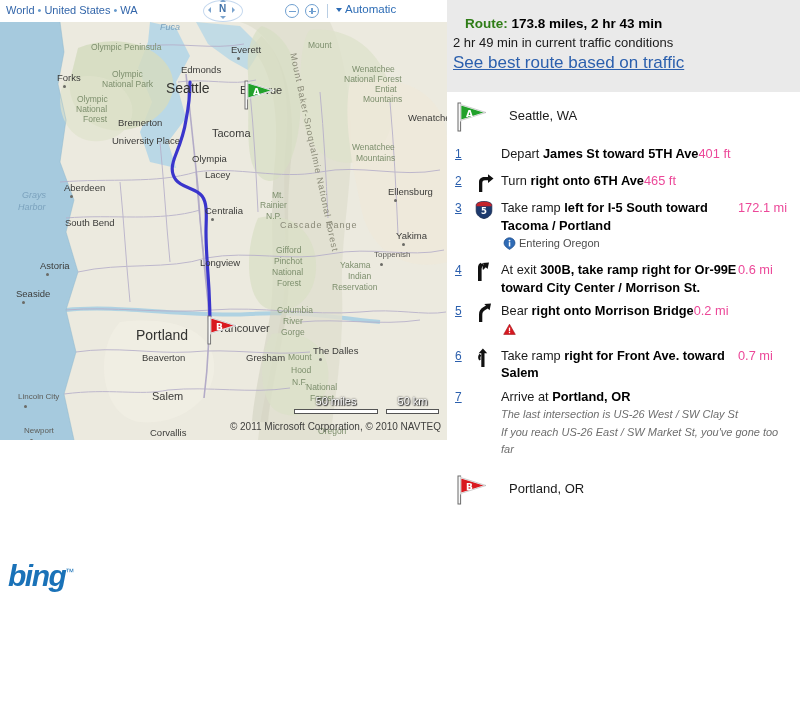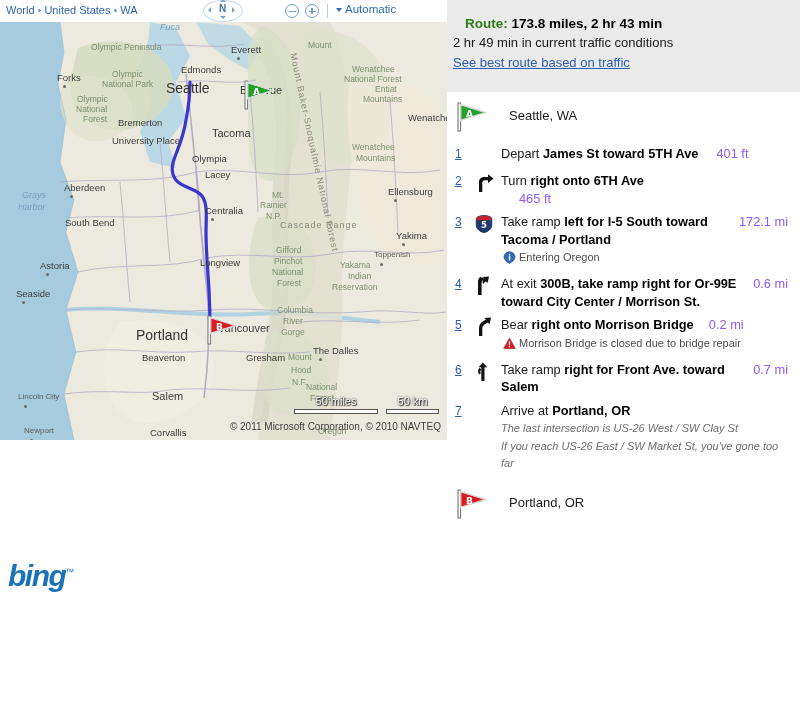--- a/index.html
+++ b/index.html
@@ -232,21 +232,21 @@
   #route-line1 .val {
     color: #000;
     font-weight: bold;
   }
   #route-line2 {
     font-size: 13px;
     line-height: 20px;
     color: #1a1a1a;
   }
   #route-traffic-link {
-    font-size: 13px;
+    font-size: 17px;
     line-height: 20px;
     color: #2b5fad;
     text-decoration: underline;
     cursor: pointer;
   }
 
   #steps-area {
     position: absolute;
     left: 0; top: 92px;
     width: 353px;
@@ -298,24 +298,23 @@
   }
   .step-text {
     font-size: 12.8px;
     line-height: 17.5px;
     color: #1a1a1a;
   }
   .step-text b { font-weight: bold; color: #000; }
   .step-dist {
     flex: 0 0 auto;
     min-width: 50px;
-    text-align: right;
     font-size: 12.8px;
     line-height: 17.5px;
-    color: #8b5cf6;
+    color: #ec4899;
     padding-top: 0px;
   }
   .step-note {
     font-size: 11px;
     line-height: 17px;
     color: #4d4d4d;
     margin-top: 1px;
     padding-left: 2px;
   }
   .step-note.italic {
@@ -585,21 +584,21 @@
               <div class="step-dist">401 ft</div>
             </div>
           </div>
         </div>
         <div class="step-row">
           <div class="step-num">2</div>
           <div class="step-icon"><svg width="22" height="20" viewBox="0 0 22 20">
               <path d="M6,19 L6,9 C6,5.6 8.6,4 11.6,4 L15,4 L15,1.2 L20.5,5.6 L15,10 L15,7.2 L12,7.2 C10,7.2 9.3,8.2 9.3,10.2 L9.3,19 Z" fill="#111"></path>
             </svg></div>
           <div class="step-body">
-            <div style="display: flex; align-items: flex-start; flex-direction: column;">
+            <div style="display: flex; align-items: flex-start;">
               <div class="step-text"><span>Turn </span><b>right onto 6TH Ave</b><span></span></div>
               <div class="step-dist">465 ft</div>
             </div>
           </div>
         </div>
         <div class="step-row">
           <div class="step-num">3</div>
           <div class="step-icon"><svg width="22" height="20" viewBox="0 0 22 20">
               <path d="M3.2,5.2 C3.2,3 6.5,1.6 11,1.6 C15.5,1.6 18.8,3 18.8,5.2 L18.8,11 C18.8,15 15,17.8 11,18.6 C7,17.8 3.2,15 3.2,11 Z" fill="#1d3a6e" stroke="#16294d" stroke-width="0.8"></path>
               <path d="M3.4,5.1 C3.4,3.1 6.6,1.8 11,1.8 C15.4,1.8 18.6,3.1 18.6,5.1 L18.6,6.3 L3.4,6.3 Z" fill="#c4232b"></path>
@@ -637,21 +636,21 @@
             </svg></div>
           <div class="step-body">
             <div style="display: flex; align-items: flex-start;">
               <div class="step-text"><span>Bear </span><b>right onto Morrison Bridge</b><span></span></div>
               <div class="step-dist">0.2 mi</div>
             </div>
             <div class="step-note"><span class="note-ico"><svg width="13" height="13" viewBox="0 0 13 13">
                   <path d="M6.5,1.2 L12.3,11.4 L0.7,11.4 Z" fill="#d71920" stroke="#9e0f14" stroke-width="0.6"></path>
                   <rect x="5.85" y="4.6" width="1.3" height="3.6" fill="#ffffff"></rect>
                   <rect x="5.85" y="8.9" width="1.3" height="1.3" fill="#ffffff"></rect>
-                </svg></span><span>Morrison Bridge is closed due to bridge repair</span></div>
+                </svg></span></div>
           </div>
         </div>
         <div class="step-row">
           <div class="step-num">6</div>
           <div class="step-icon"><svg width="22" height="20" viewBox="0 0 22 20">
               <path d="M8.3,19 L8.3,5.2 L5.6,5.2 L9.9,0.6 L14.2,5.2 L11.5,5.2 L11.5,19 Z" fill="#111"></path>
               <path d="M6.2,12.5 C4.6,10.5 4.8,7.6 6.6,5.8 L8.3,7.6 C7.2,8.7 7.1,10.3 7.8,11.6 Z" fill="#111"></path>
             </svg></div>
           <div class="step-body">
             <div style="display: flex; align-items: flex-start;">

